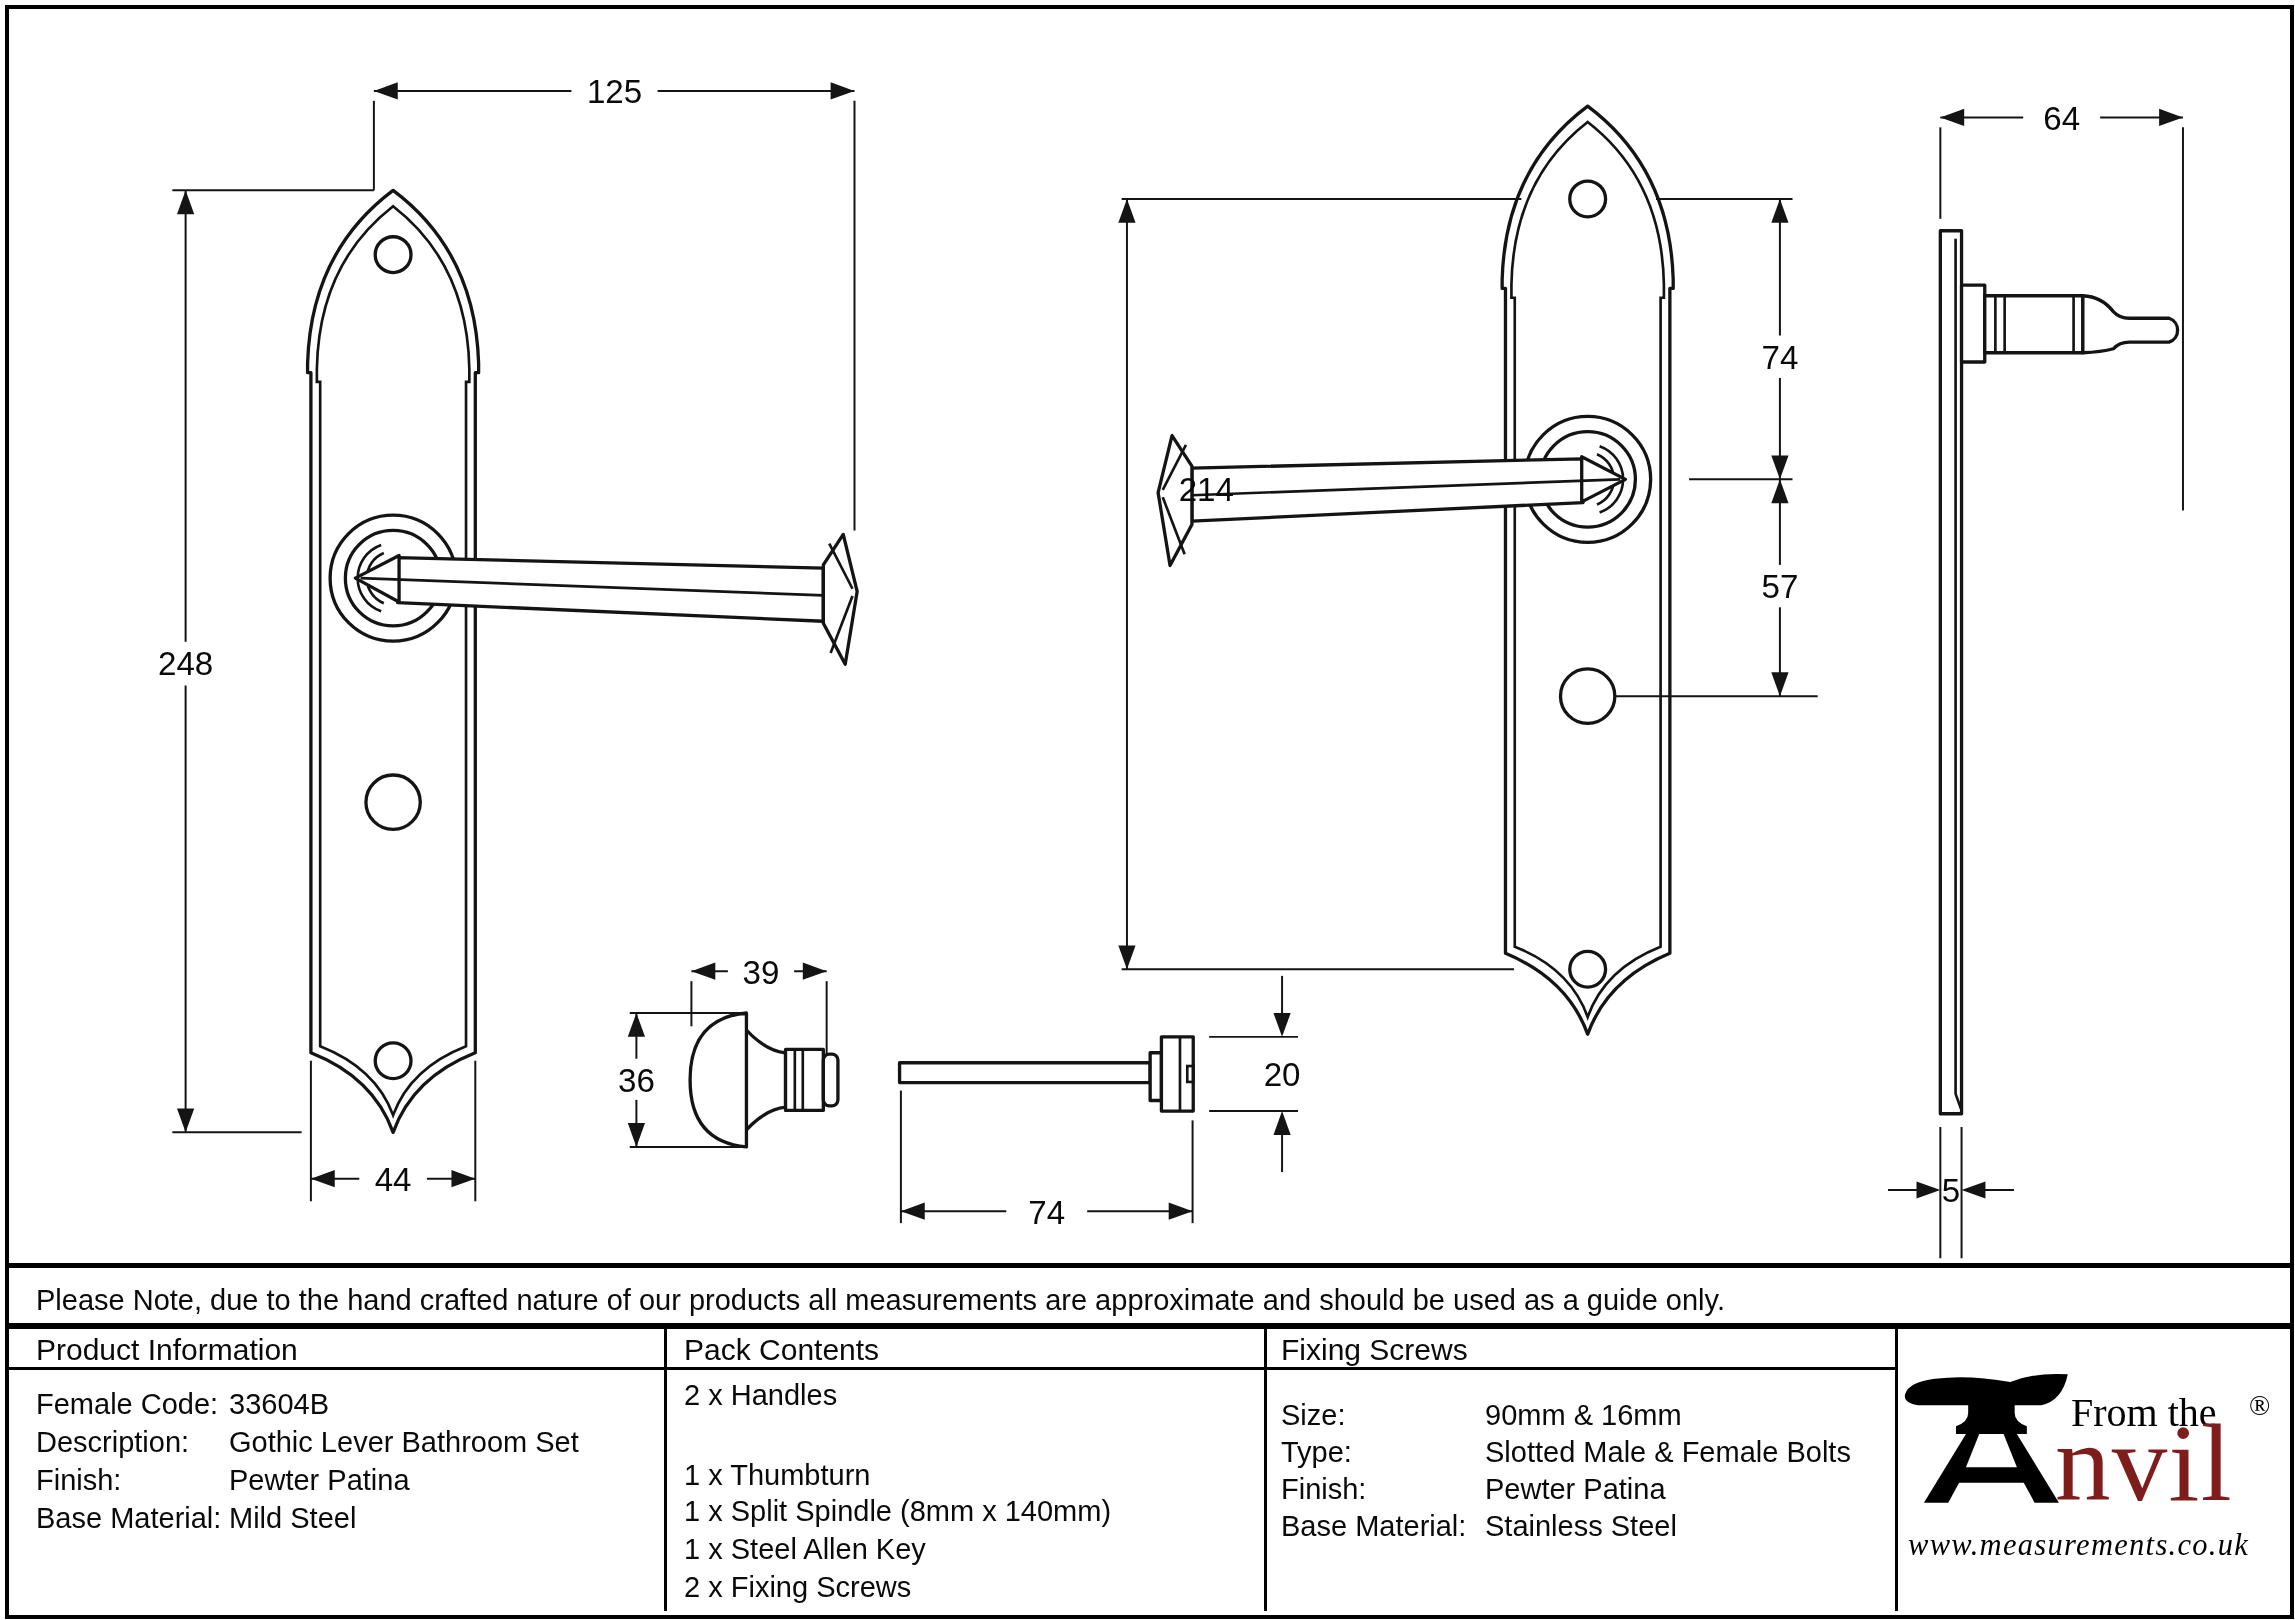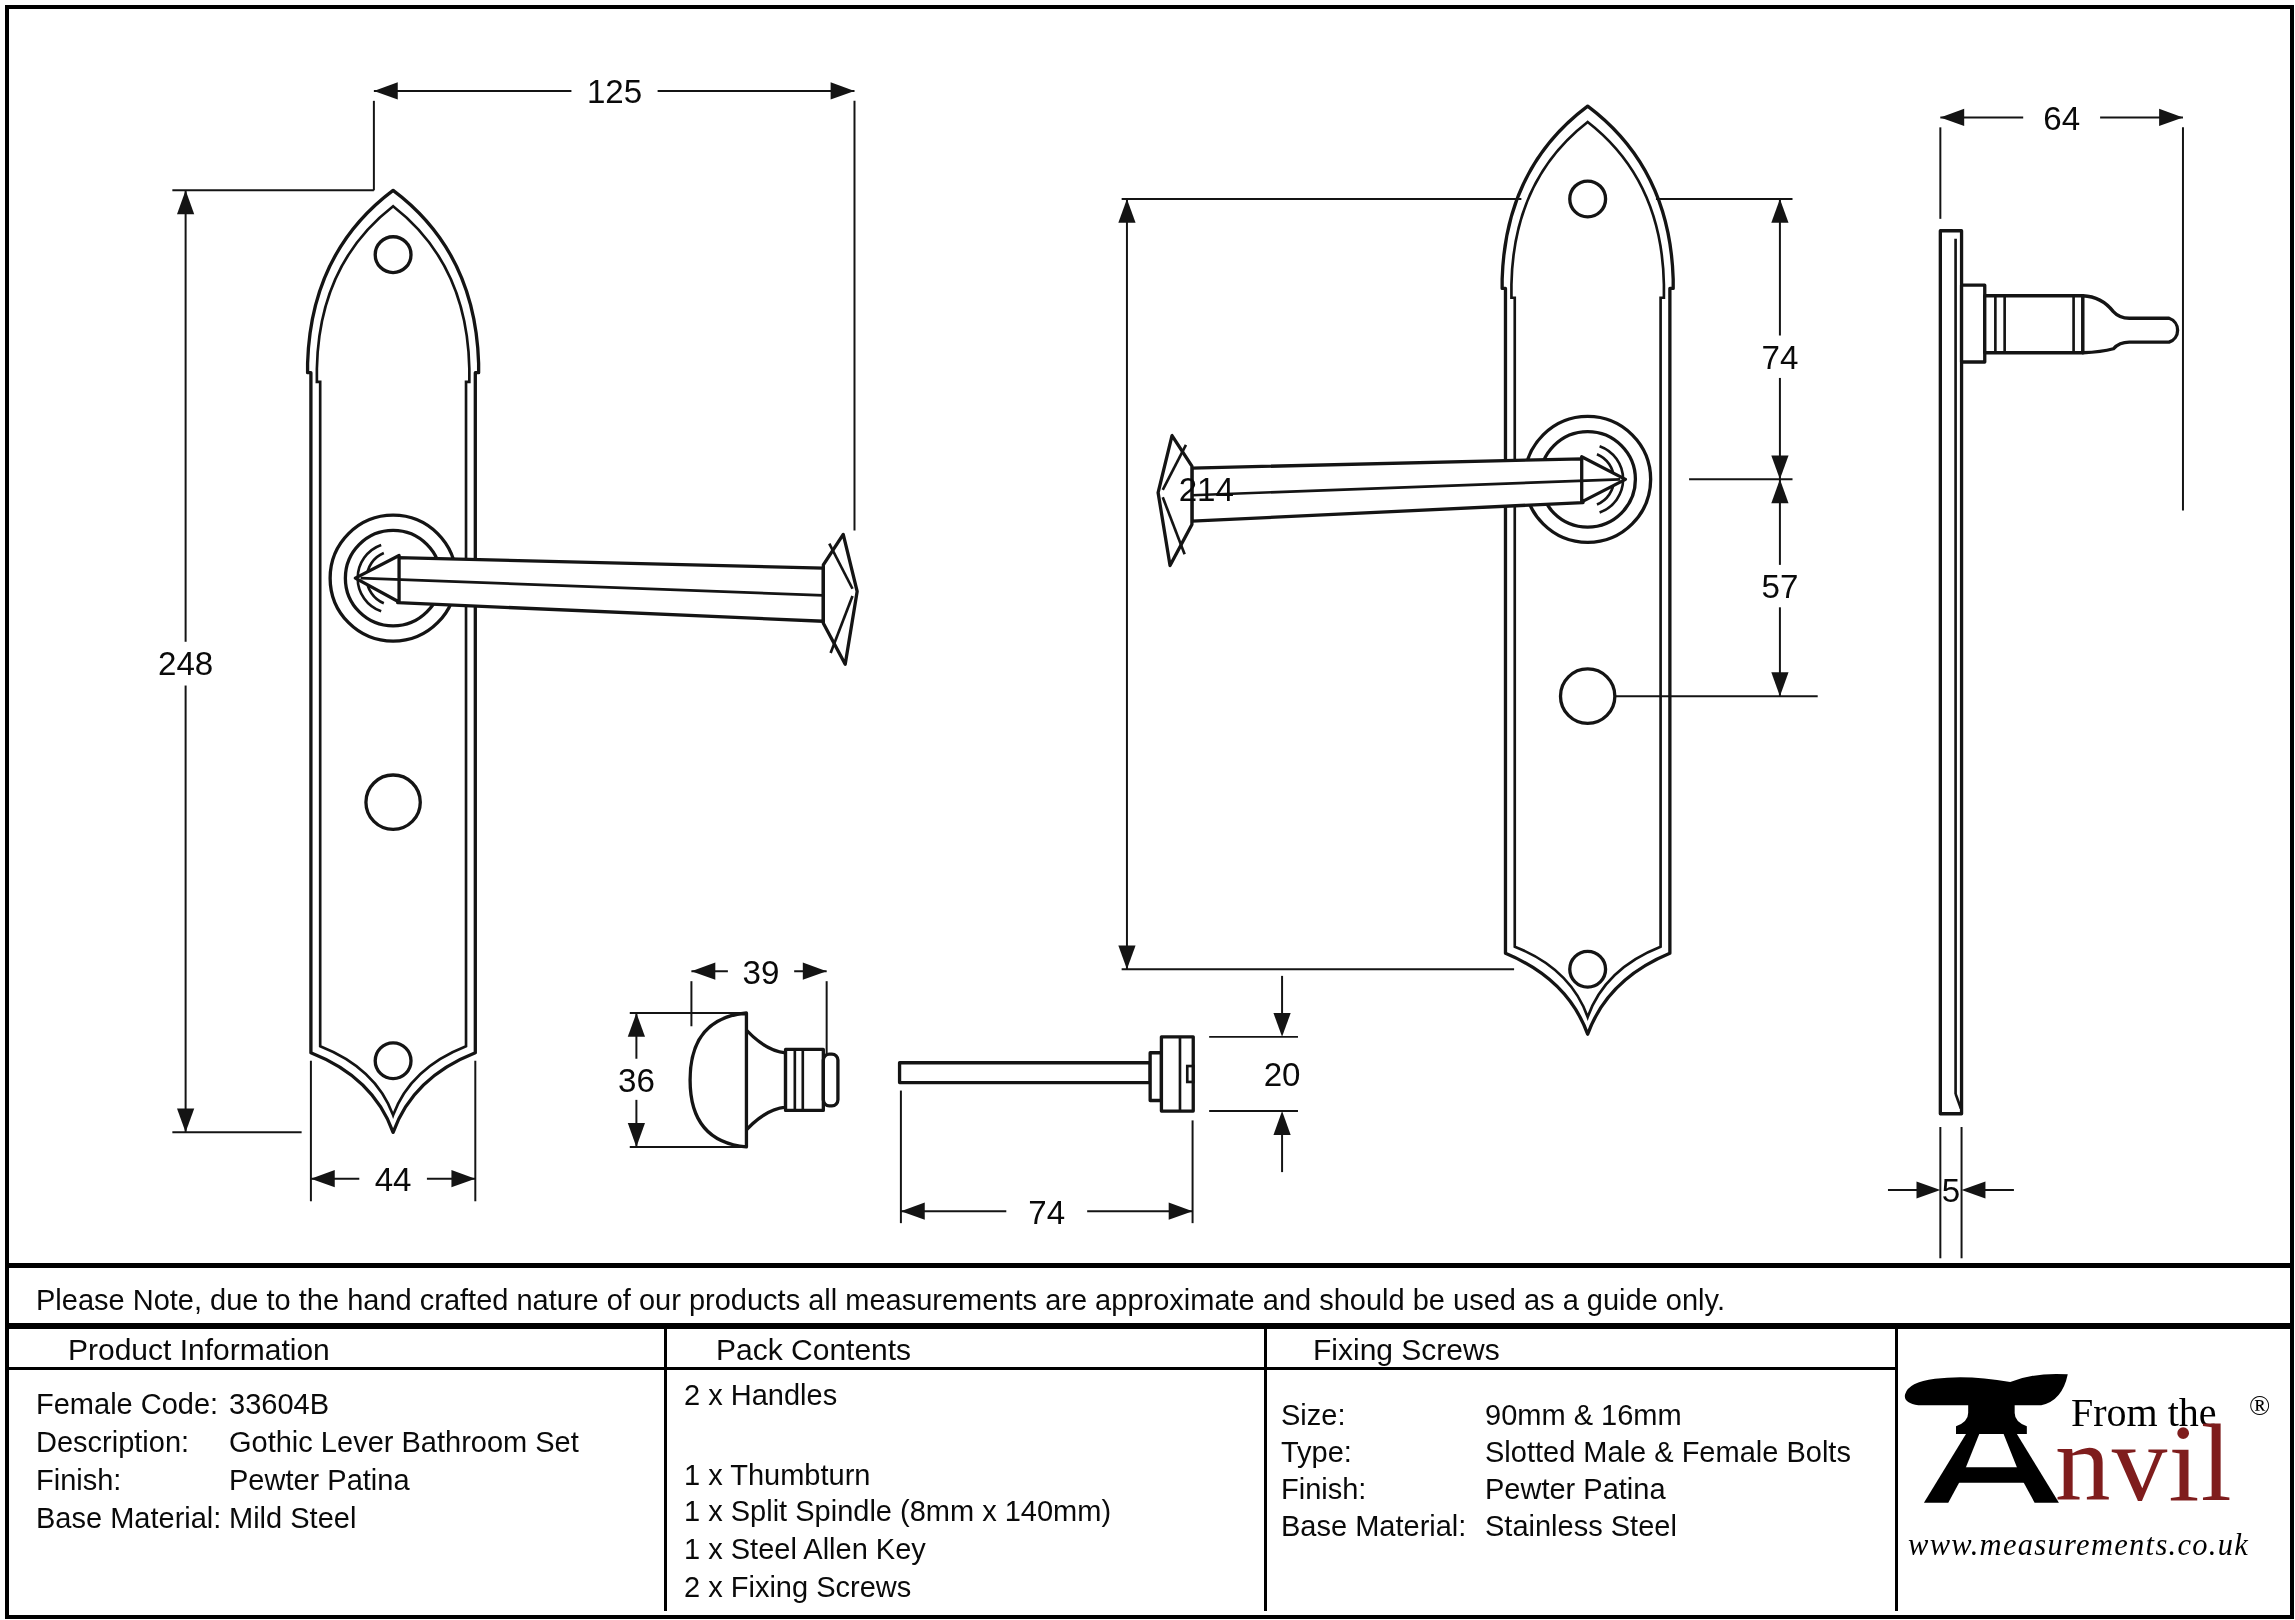--- a/index.html
+++ b/index.html
@@ -1,21 +1,21 @@
 <!DOCTYPE html>
 <html style="font-size:10.6px"><head>
 <meta charset="utf-8">
 <style>
   html,body{margin:0;padding:0;background:#fff;}
   #page{position:relative;width:2295px;height:1621px;background:#fff;font-family:"Liberation Sans",sans-serif;color:#111;overflow:hidden;padding-left:42px;}
   .frame{position:absolute;left:5.3px;top:5.3px;width:2281px;height:1606px;border:4.6px solid #000;}
   .hline{position:absolute;background:#000;}
   .vline{position:absolute;background:#000;}
   .txt{position:absolute;font-size:29px;line-height:1.25;color:#0a0a0a;white-space:nowrap;}
-  .hdr{font-size:30px;margin-left:32px;}
+  .hdr{font-size:30px;}
   svg text{font-family:"Liberation Sans",sans-serif;font-size:50px;fill:#0a0a0a;}
   .outline{fill:#fff;stroke:#141414;stroke-width:5;stroke-linejoin:round;}
   .thin{fill:none;stroke:#141414;stroke-width:4;}
   .dim{stroke:#141414;stroke-width:3;fill:none;}
   .ah{fill:#141414;stroke:none;}
   .gap{fill:#fff;stroke:none;}
   #logo{position:absolute;left:1904px;top:1365px;width:383px;height:245px;font-family:"Liberation Serif",serif;}
   #logo .tagline{position:absolute;left:167px;top:24px;font-size:40px;color:#000;}
   #logo .name{position:absolute;left:151px;top:34px;font-size:111px;color:#7f1d1d;letter-spacing:1.3px;}
   #logo .reg{position:absolute;left:345px;top:25px;font-size:28px;color:#000;}

